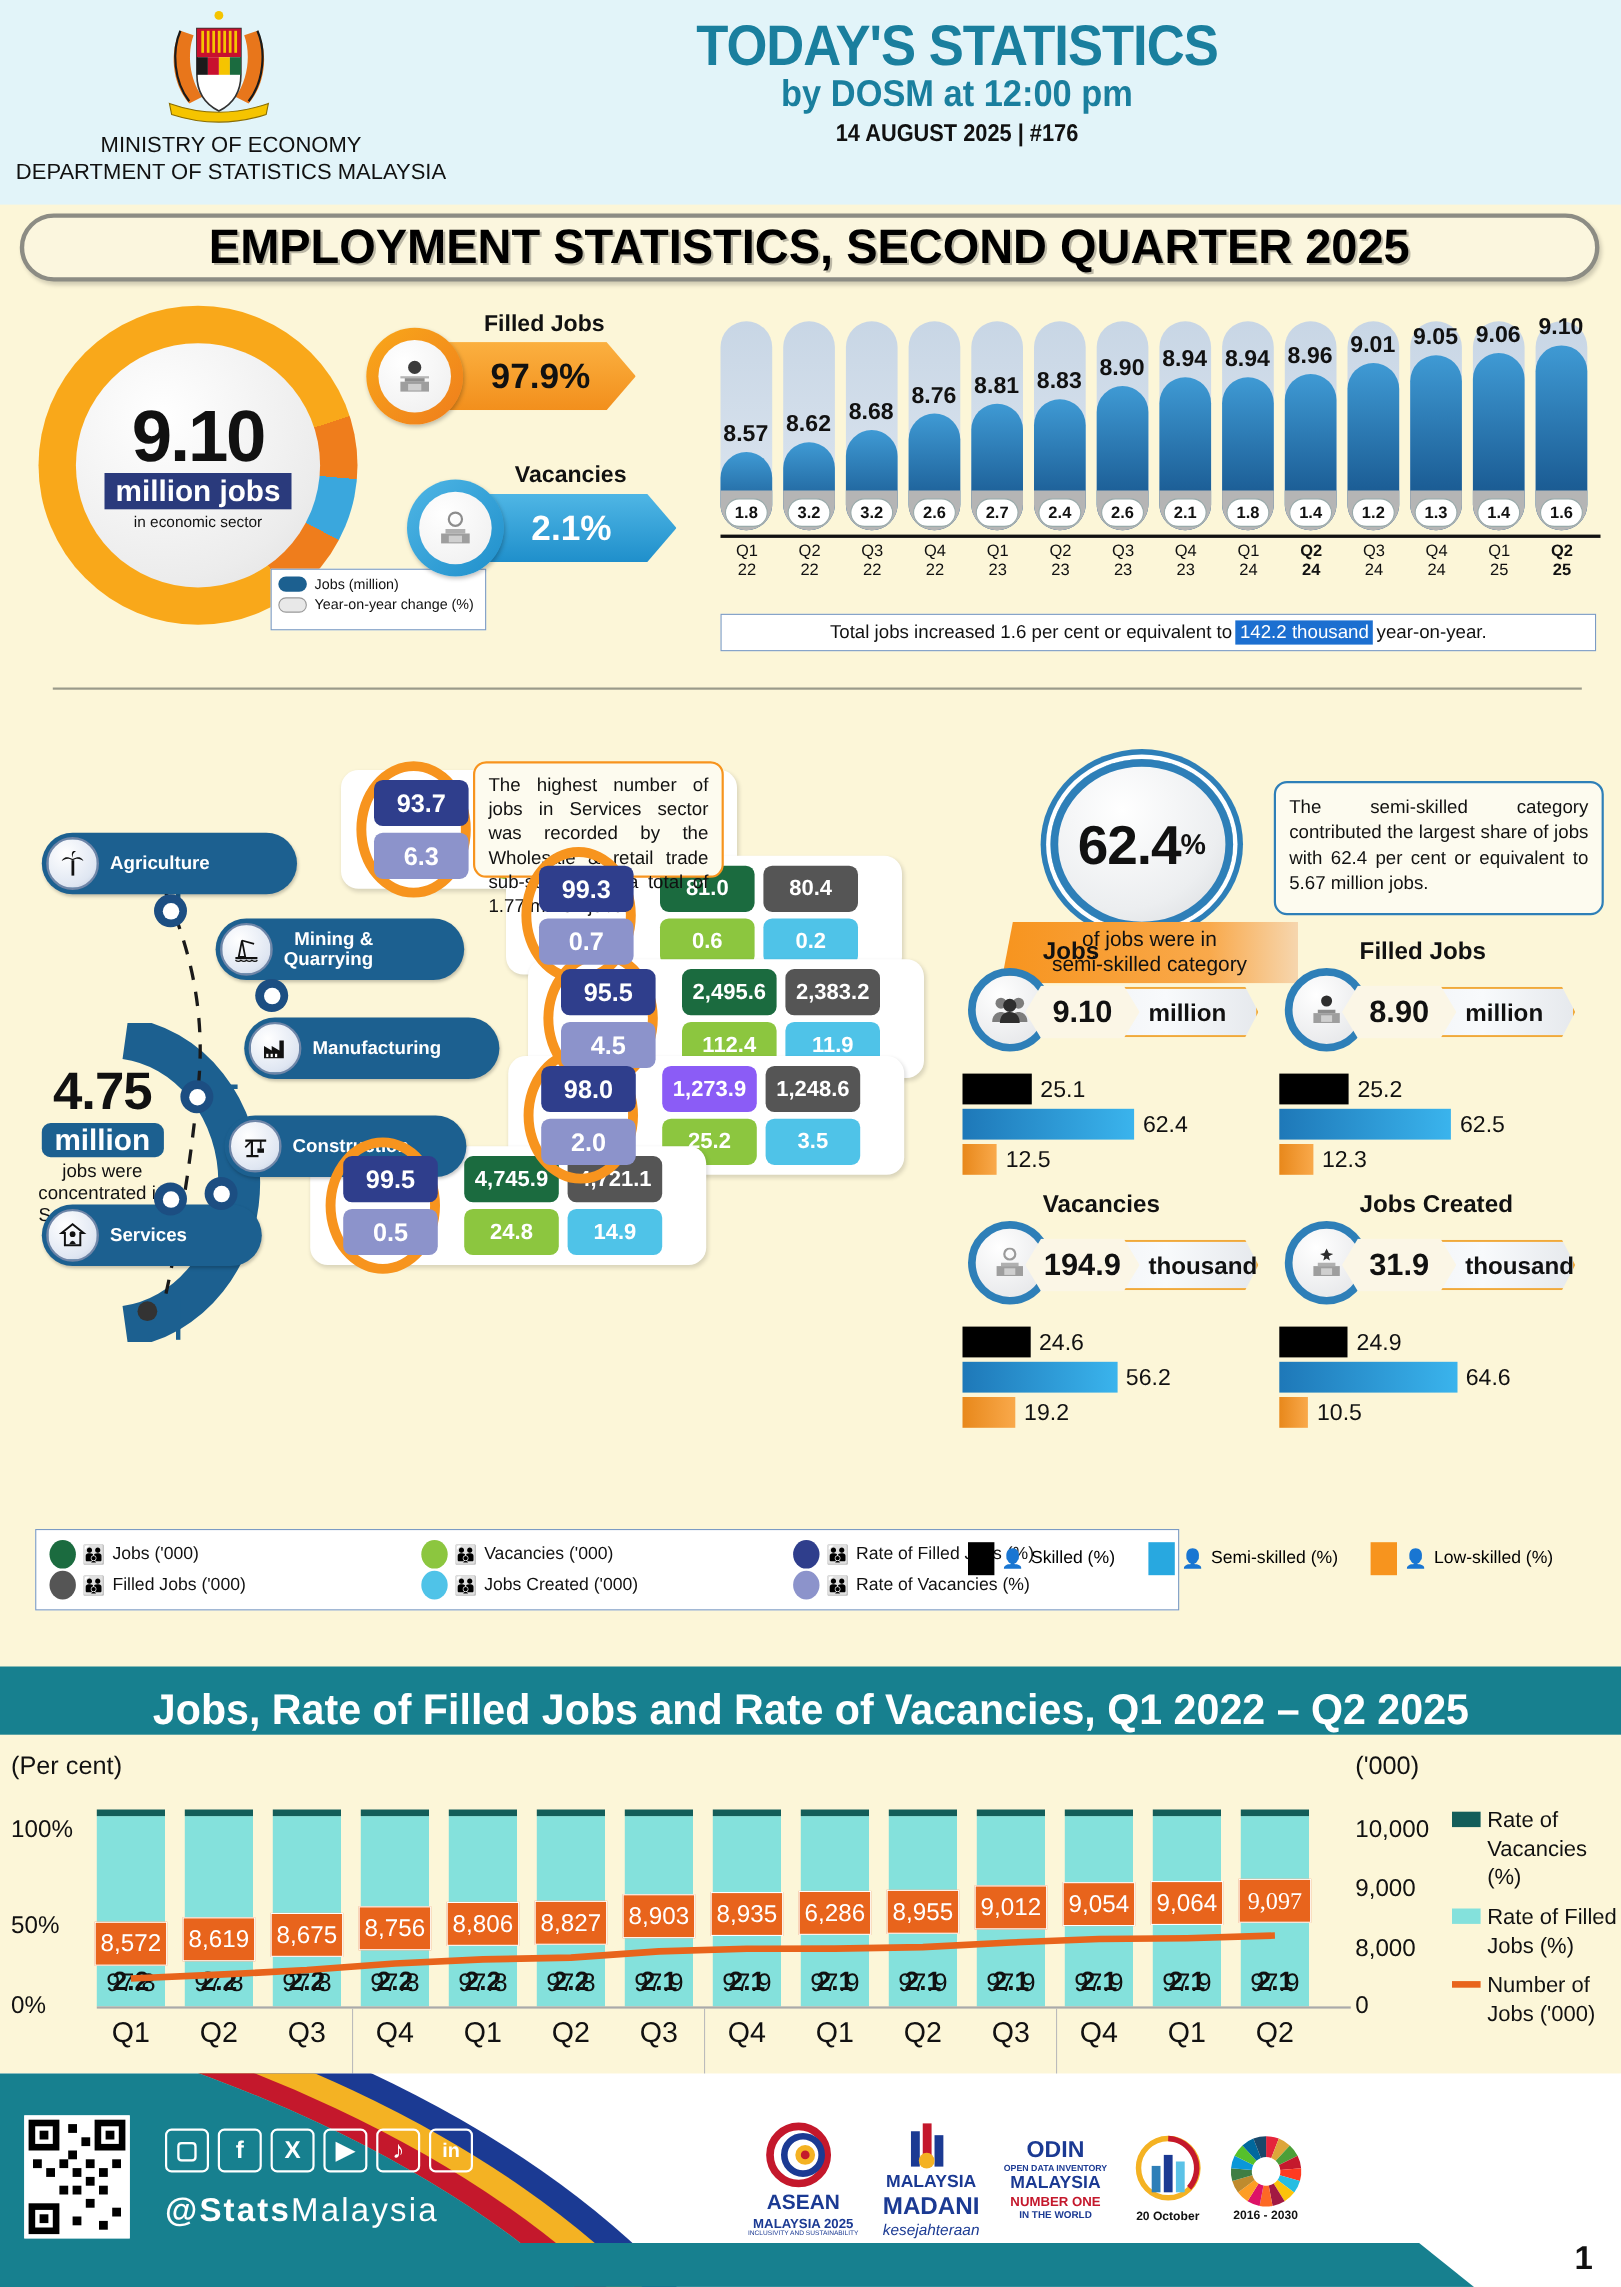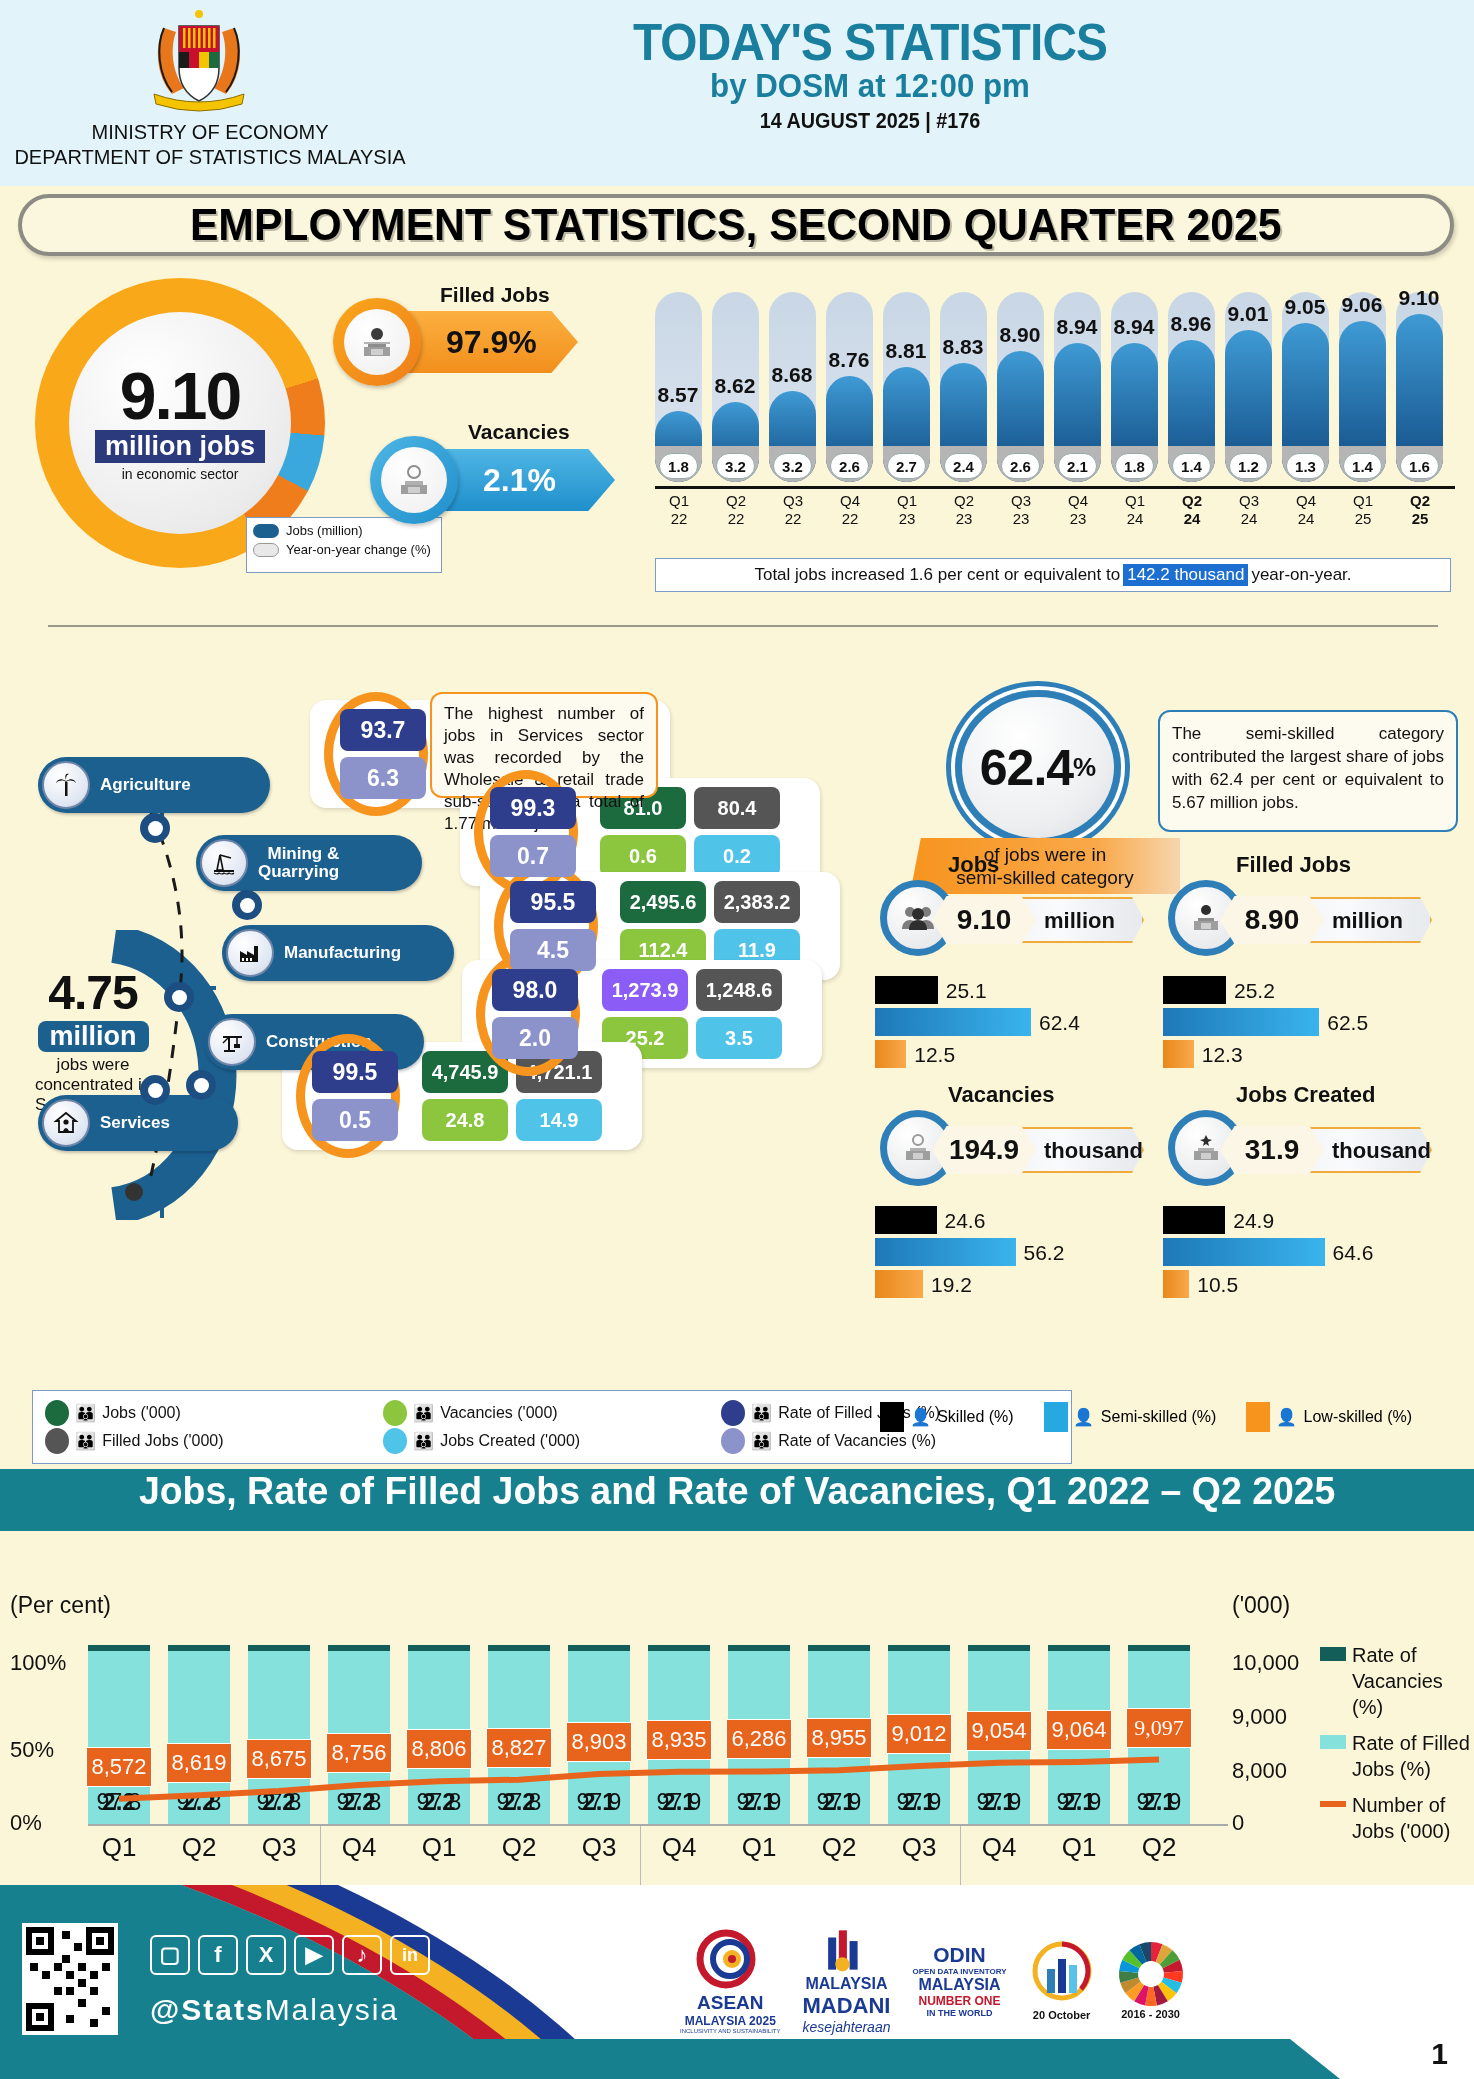--- a/index.html
+++ b/index.html
@@ -221,22 +221,22 @@
   
   .notesbar {
     position:absolute; left:0; top:1477px; width:1474px; height:38px;
     background:#F5CB21; display:flex; align-items:center;
   }
   .notes-l { position:absolute; left:12px; font-size:15px; font-weight:bold; color:#111; }
   .notes-r { position:absolute; right:14px; font-size:15px; font-weight:bold; color:#111; }
 
   
   .tealbar {
-    position:absolute; left:0; top:1469px; width:1474px; height:62px;
-    background:#17808F; display:flex; align-items:flex-start; justify-content:center;
+    position:absolute; left:0; top:1515px; width:1474px; height:62px;
+    background:#17808F; display:flex; align-items:flex-end; justify-content:center;
   }
   .tealbar span { color:#fff; font-size:39px; font-weight:bold; transform:scaleX(0.96); }
 
   
   .bchart { position:absolute; left:0; top:1582px; width:1474px; height:300px; }
   .bc-perc { position:absolute; left:10px; top:10px; font-size:23px; color:#111; }
   .bc-thou { position:absolute; left:1232px; top:10px; font-size:23px; color:#111; }
   .bc-ylab { position:absolute; left:10px; font-size:22px; color:#111; }
   .bc-ylab-r { position:absolute; left:1232px; font-size:22px; color:#111; }
   .bc-plot { position:absolute; left:88px; top:62px; width:1122px; height:180px; }

